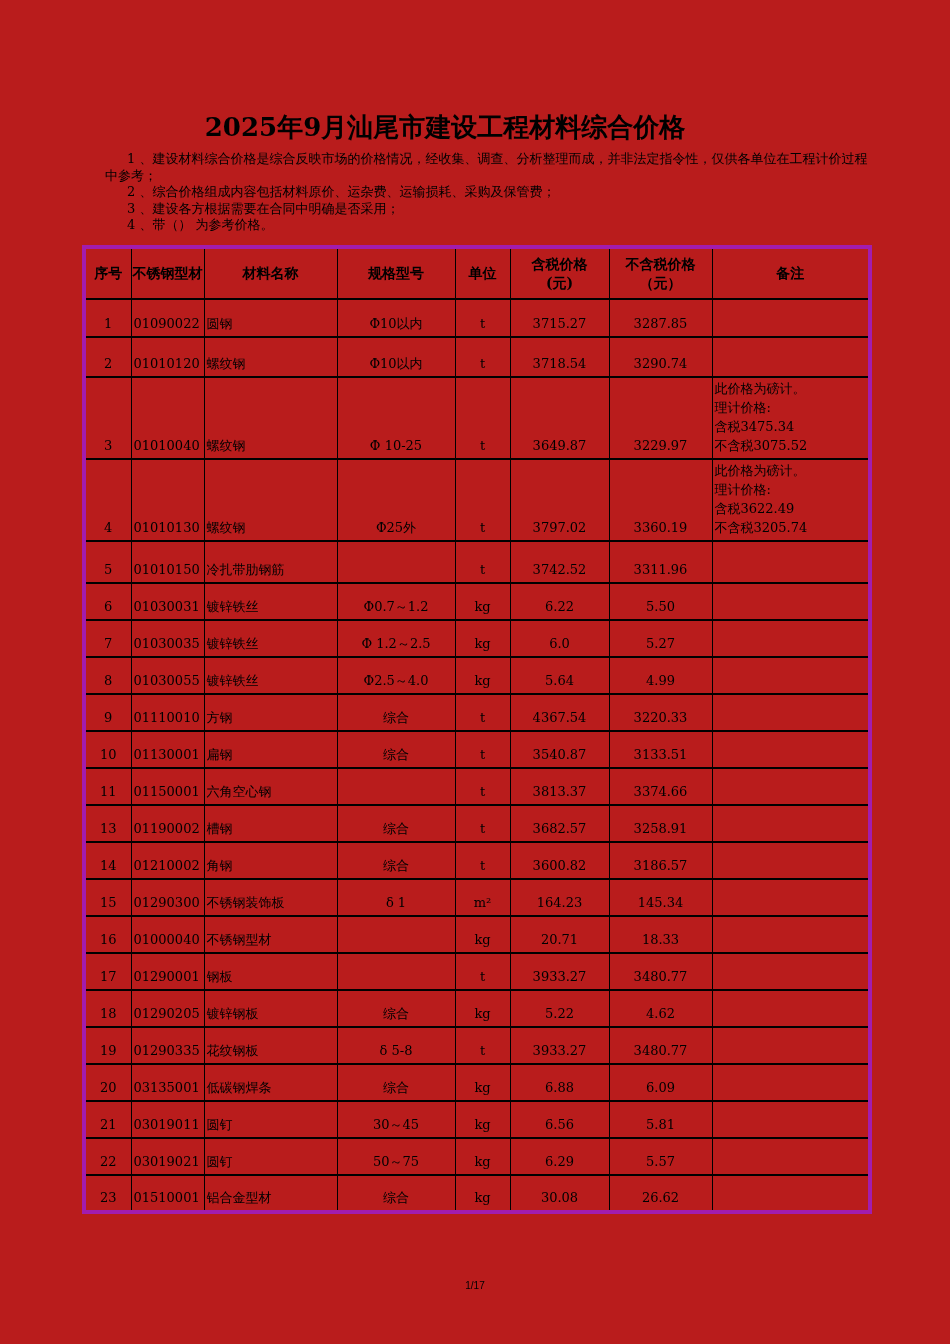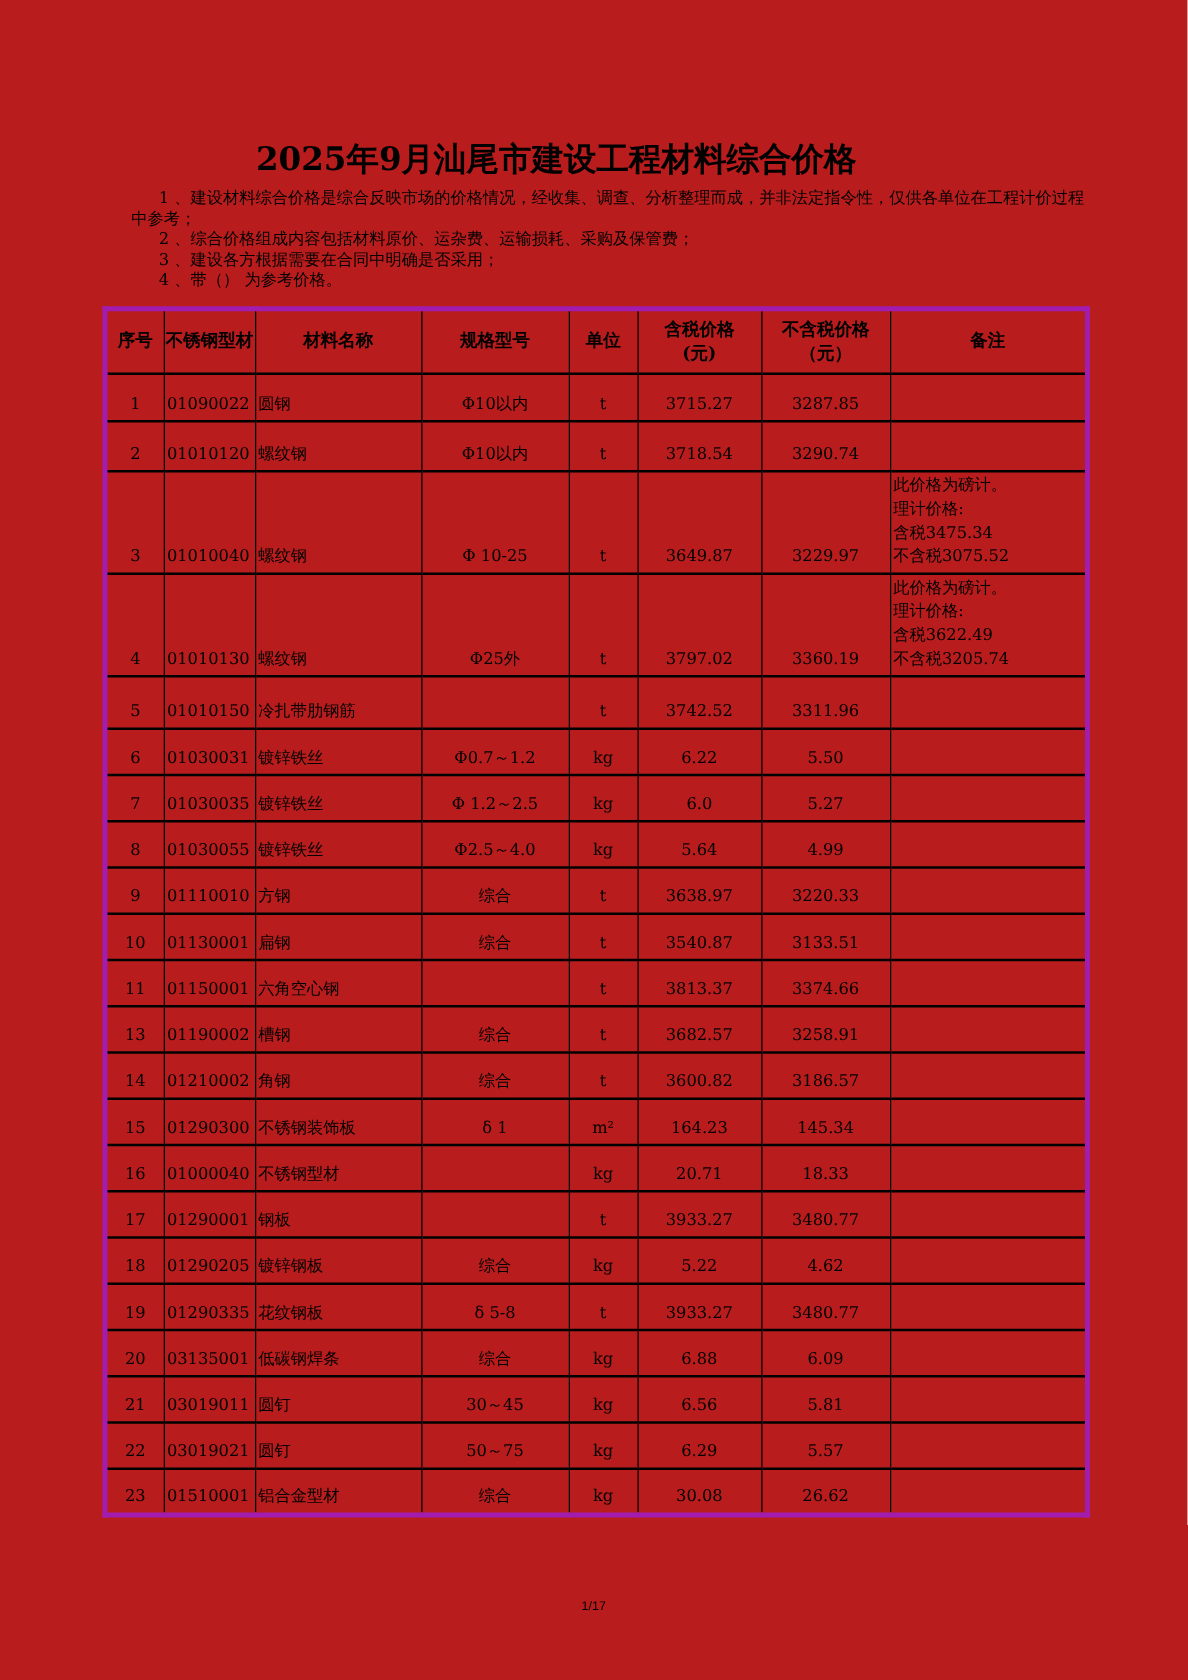--- a/index.html
+++ b/index.html
@@ -205,21 +205,21 @@
           <td class="c-center">5.64</td>
           <td class="c-center">4.99</td>
           <td class="remark"></td>
         </tr>
         <tr style="height: 37px;">
           <td class="c-center">9</td>
           <td class="c-left">01110010</td>
           <td class="c-left">方钢</td>
           <td class="c-center">综合</td>
           <td class="c-center">t</td>
-          <td class="c-center">3638.97</td>
+          <td class="c-center">4367.54</td>
           <td class="c-center">3220.33</td>
           <td class="remark"></td>
         </tr>
         <tr style="height: 37px; border-radius: 12px;">
           <td class="c-center">10</td>
           <td class="c-left">01130001</td>
           <td class="c-left">扁钢</td>
           <td class="c-center">综合</td>
           <td class="c-center">t</td>
           <td class="c-center">3540.87</td>

